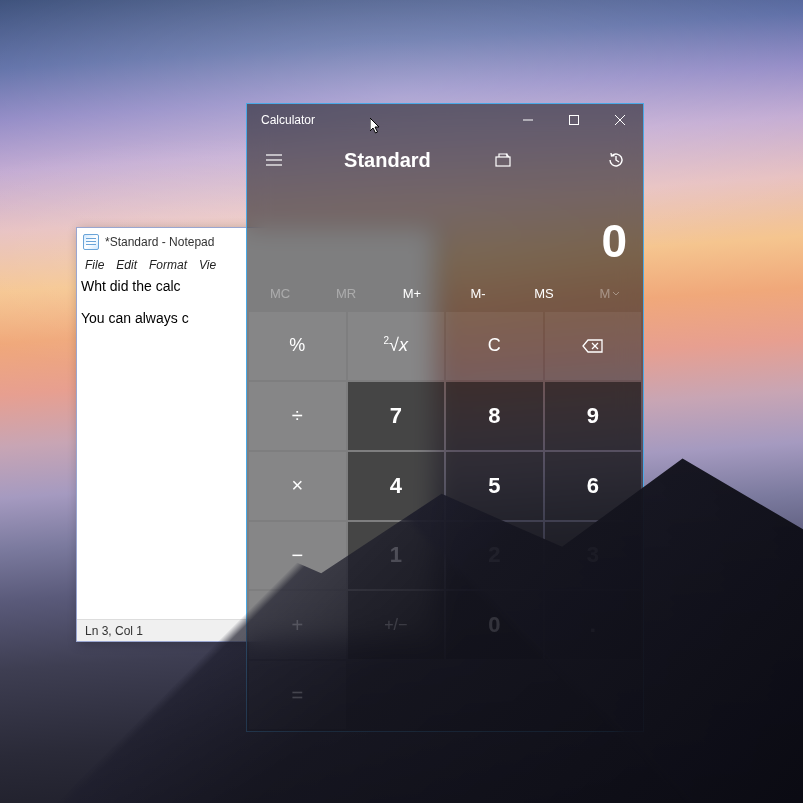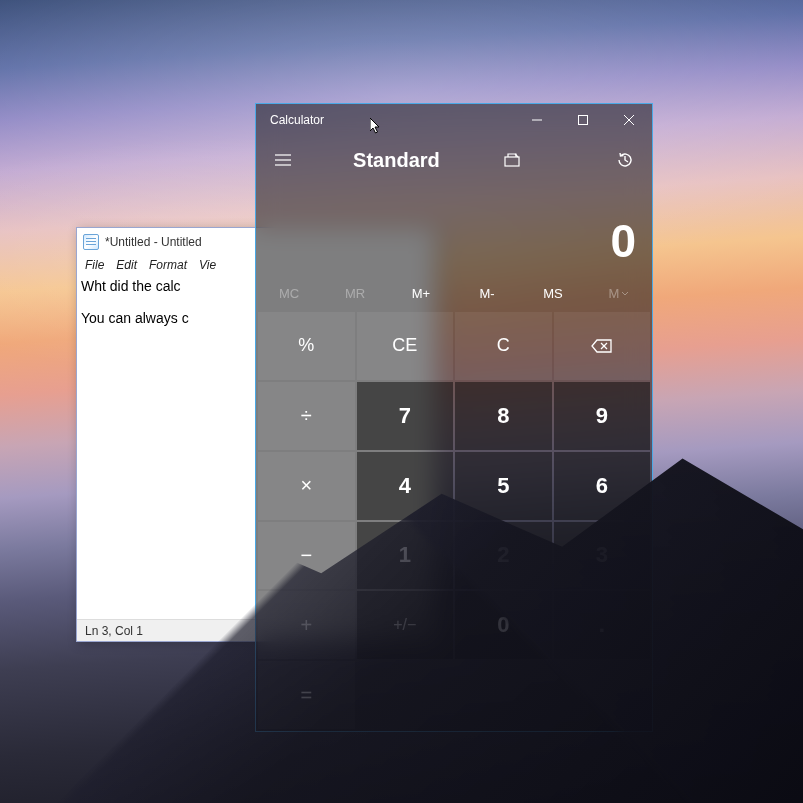--- a/index.html
+++ b/index.html
@@ -40,21 +40,21 @@
   background: linear-gradient(135deg, #cfe8ff 0%, #fff 50%, #cfe8ff 100%);
   border: 1px solid #6aa4d8; border-radius: 2px; position: relative; }
 .np-icon::after { content: ""; position: absolute; left: 2px; right: 2px; top: 3px; height: 1px; background: #6aa4d8; box-shadow: 0 3px 0 #6aa4d8, 0 6px 0 #6aa4d8; }
 .np-menu { display: flex; gap: 12px; padding: 2px 8px 4px; font-size: 12px; color: #222; }
 .np-menu span { cursor: default; font-style: italic; }
 .np-body { flex: 1; padding: 2px 4px; font-family: Consolas, monospace; font-size: 14px; color: #000; white-space: pre-wrap; overflow: hidden; }
 .np-status { height: 22px; border-top: 1px solid #ddd; background: #f0f0f0; display: flex; align-items: center; padding: 0 8px; font-size: 12px; color: #333; }
 
 
 .calc {
-  position: absolute; left: 255px; top: 103px; width: 398px; height: 629px;
+  position: absolute; left: 246px; top: 103px; width: 398px; height: 629px;
   background: rgba(20,20,22,0.55); backdrop-filter: blur(12px);
   border: 1px solid #4aa9e6;
   display: flex; flex-direction: column; color: #fff;
 }
 .calc-titlebar { display: flex; align-items: center; height: 32px; font-size: 12px; }
 .calc-title { padding-left: 14px; flex: 0 0 auto; }
 .calc-title-gap { flex: 1; }
 .tb-btn { width: 46px; height: 32px; display: flex; align-items: center; justify-content: center; color: #fff; }
 .tb-btn svg { width: 10px; height: 10px; stroke: #fff; stroke-width: 1; fill: none; }
 .calc-header { display: flex; align-items: center; height: 40px; padding: 0 14px; margin-top: 4px; gap: 44px; }
@@ -81,21 +81,21 @@
   position: absolute; left: 370px; top: 118px; width: 12px; height: 18px; z-index: 20;
 }
 .cursor-arrow svg { width: 12px; height: 18px; }
 </style>
 </head>
 <body>
 
 <div class="notepad">
   <div class="np-titlebar">
     <span class="np-icon"></span>
-    <span>*Untitled - Untitled</span>
+    <span>*Standard - Notepad</span>
   </div>
   <div class="np-menu">
     <span>File</span>
     <span>Edit</span>
     <span>Format</span>
     <span>Vie</span>
   </div>
   <div class="np-body"><span>Wht did the calc</span>
 
 <span>You can always c</span></div>
@@ -160,22 +160,24 @@
     <div>M-</div>
     <div>MS</div>
     <div class="dim"><span>M</span><svg width="8" height="6" viewBox="0 0 8 6" style="margin-left:2px;vertical-align:middle">
           <polyline points="1,1 4,4 7,1" stroke="rgba(255,255,255,0.35)" fill="none"></polyline>
         </svg></div>
   </div>
   <div class="calc-grid">
     <div class="key">
         <span>%</span>
       </div>
-
-    <div class="key">CE</div>
+    <div class="key">
+        <span><sup>2</sup>√<span class="it">x</span></span>
+      </div>
+
     <div class="key">C</div>
     <div class="key">
       <svg width="22" height="14" viewBox="0 0 22 14">
           <path d="M6 1h14v12H6L1 7z" stroke-width="1.3"></path>
           <line x1="10" y1="4" x2="16" y2="10" stroke-width="1.3"></line>
           <line x1="16" y1="4" x2="10" y2="10" stroke-width="1.3"></line>
         </svg>
     </div>
     <div class="key op">÷</div>
 

